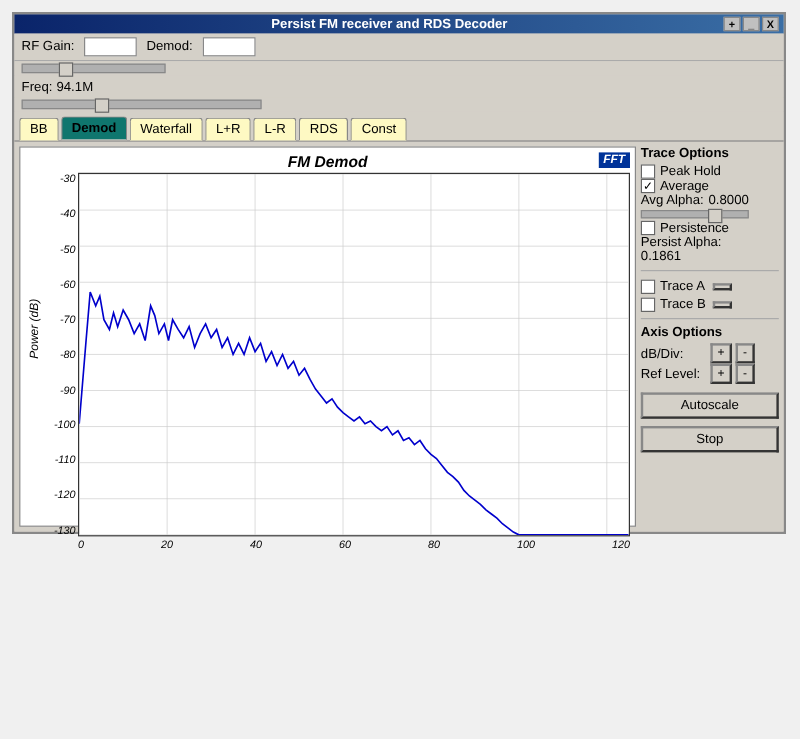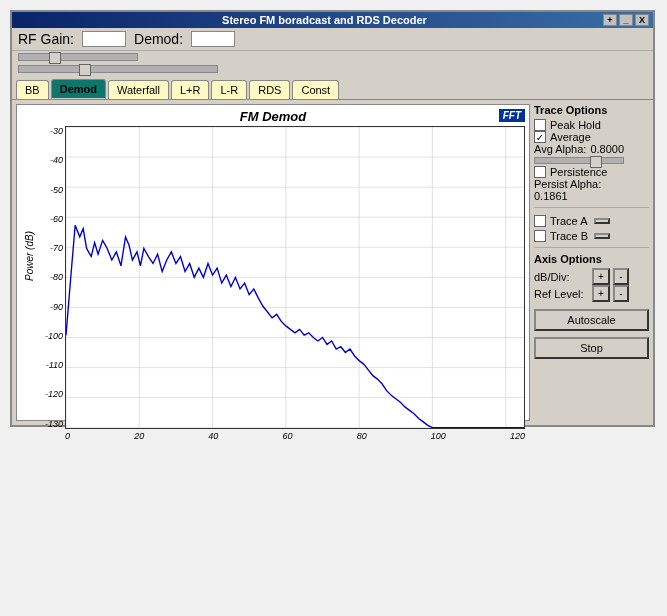--- a/index.html
+++ b/index.html
@@ -62,21 +62,21 @@
     .toolbar-row {
       display: flex;
       align-items: center;
       padding: 3px 6px;
       gap: 8px;
       background: #d4d0c8;
       border-bottom: 1px solid #aaa;
     }
 
     .toolbar-label {
-      font-size: 14px;
+      font-size: 11px;
     }
 
     .toolbar-input {
       background: white;
       border: 1px solid #888;
       padding: 1px 21px;
       font-size: 11px;
       width: 45px;
     }
 
@@ -302,41 +302,45 @@
   </style>
 </head>
 <body>
 
 <div class="outer-wrapper">
 
   <div class="app-window">
 
     <div class="title-bar">
       <div style="width:30px;"></div>
-      <div class="title-bar-title">Stereo FM boradcast and RDS Decoder</div>
+      <div class="title-bar-title">Persist FM receiver and RDS Decoder</div>
       <div class="title-bar-buttons">
         <div class="title-btn">+</div>
         <div class="title-btn">_</div>
         <div class="title-btn">X</div>
       </div>
     </div>
 
     <div class="toolbar-row">
       <span class="toolbar-label">RF Gain:</span>
       <input class="toolbar-input" value="20.0" style="width: 38px;">
       <span class="toolbar-label">Demod:</span>
       <input class="toolbar-input" value="-3.0" style="width: 38px;">
     </div>
 
     <div class="slider-row">
       <div class="slider-bar">
         <div class="slider-thumb"></div>
       </div>
     </div>
 
+    <div class="freq-row">
+      <span class="toolbar-label">Freq:</span>
+      <span class="toolbar-label">94.1M</span>
+    </div>
 
     <div class="slider-row">
       <div class="slider-bar" style="width:200px;">
         <div class="slider-thumb" style="left:60px;"></div>
       </div>
     </div>
 
     <div class="tabs-row">
       <div class="tab">BB</div>
       <div class="tab active">Demod</div>

